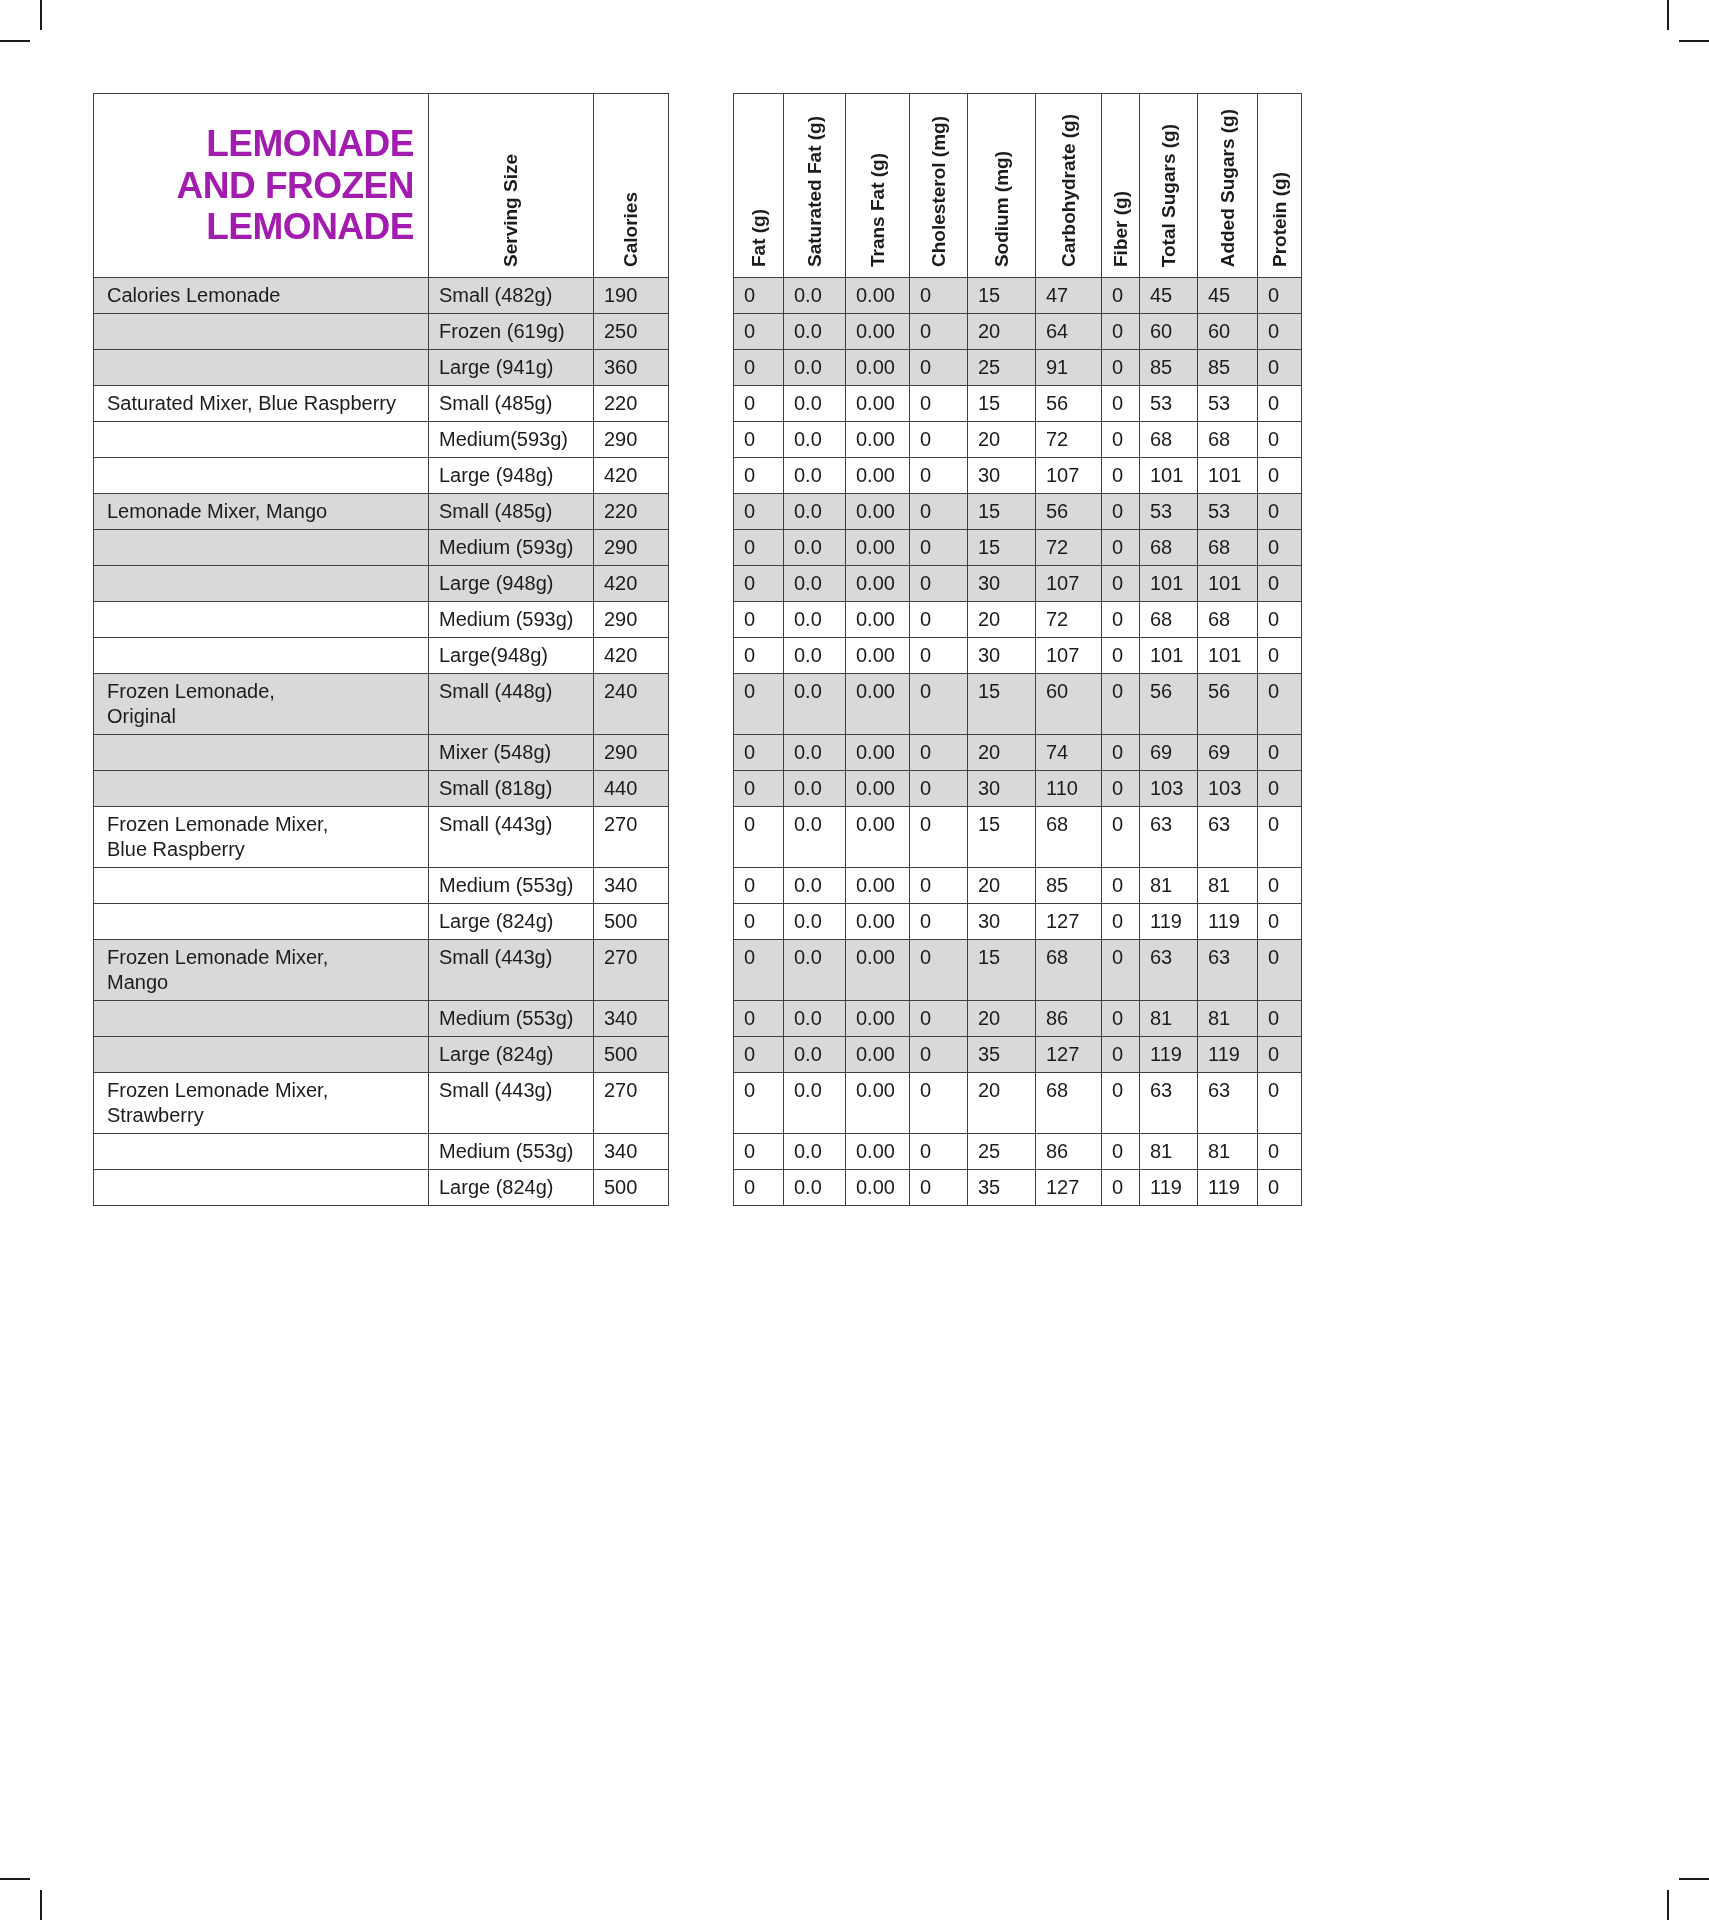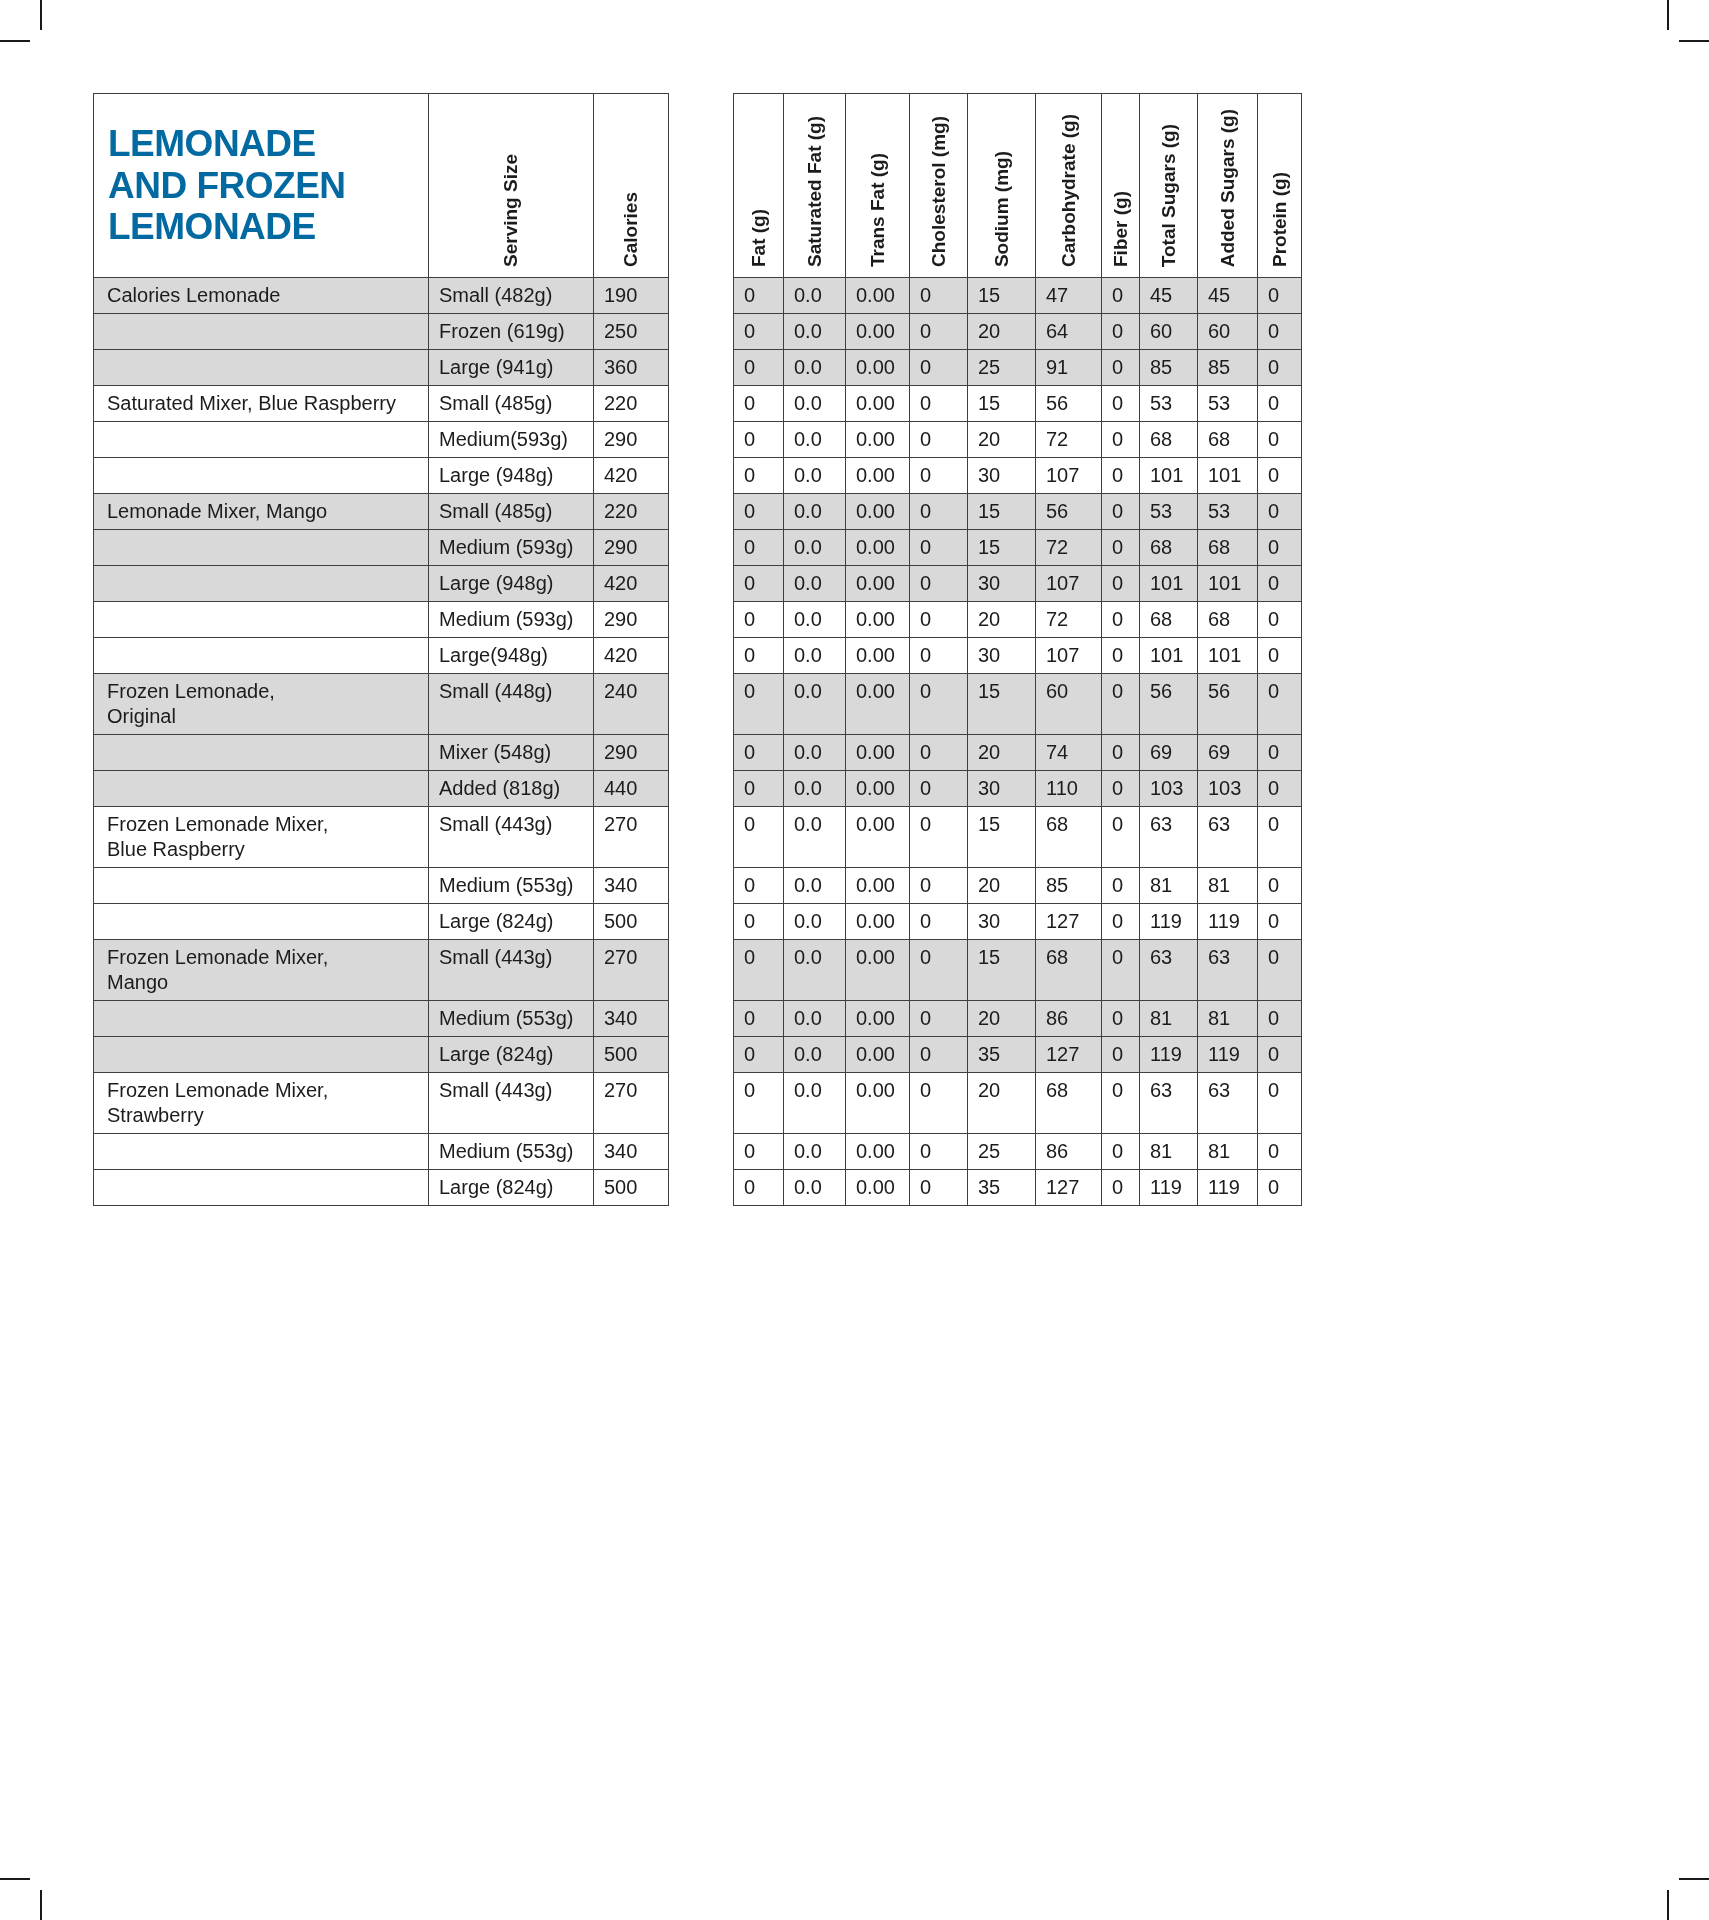--- a/index.html
+++ b/index.html
@@ -53,21 +53,22 @@
     vertical-align: middle;
     text-align: left;
     padding: 10px 14px;
   }
   .title {
     font-size: 37px;
     font-weight: 800;
     line-height: 1.12;
     letter-spacing: -0.5px;
     white-space: pre-line;
-    color: #0369a1;
+    color: #a21caf;
+    text-align: right;
   }
 
   tbody td {
     font-size: 20px;
     line-height: 25px;
     vertical-align: top;
     padding: 5px 6px 5px 10px;
     background: #ffffff;
   }
   tbody td.name { padding-left: 13px; white-space: pre-line; }
@@ -357,21 +358,21 @@
           <td>0</td>
           <td>20</td>
           <td>74</td>
           <td>0</td>
           <td>69</td>
           <td>69</td>
           <td>0</td>
         </tr>
         <tr class="shaded">
           <td class="name"></td>
-          <td>Added (818g)</td>
+          <td>Small (818g)</td>
           <td>440</td>
           <td class="spacer"></td>
           <td>0</td>
           <td>0.0</td>
           <td>0.00</td>
           <td>0</td>
           <td>30</td>
           <td>110</td>
           <td>0</td>
           <td>103</td>

